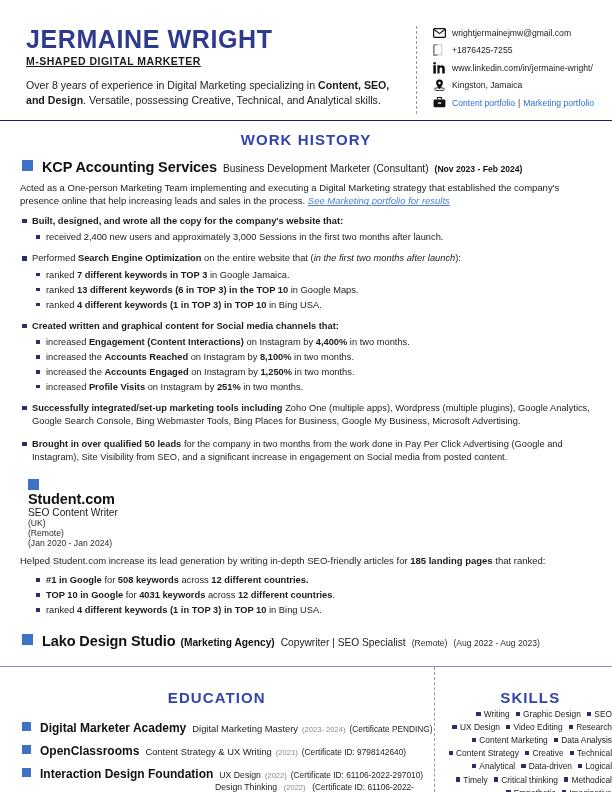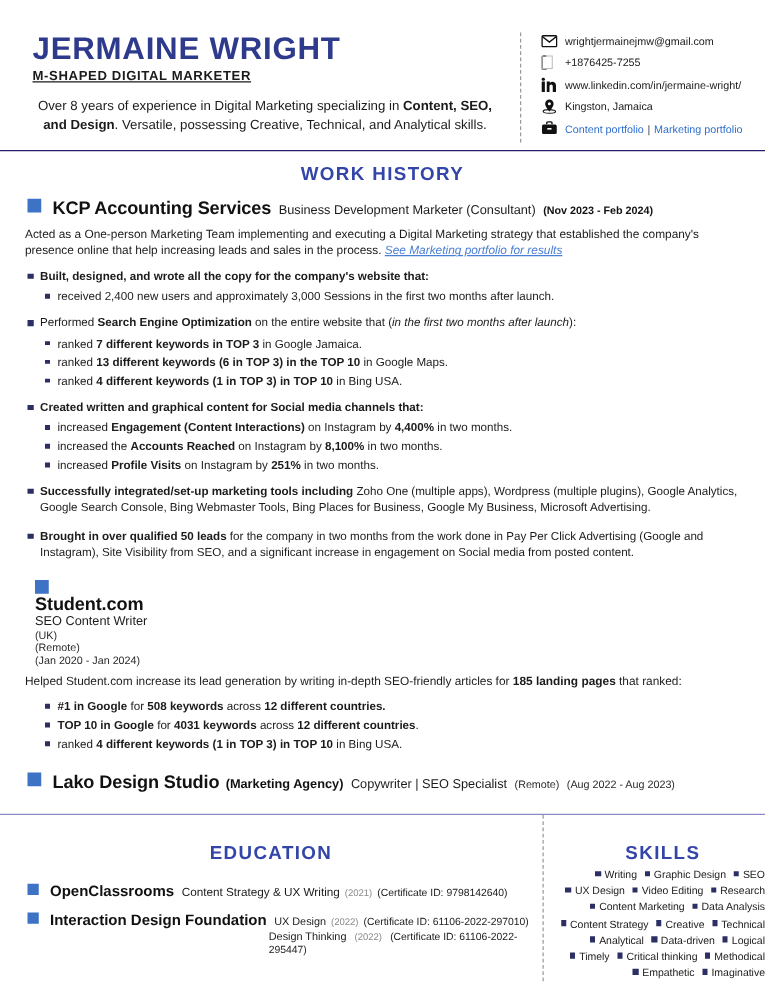--- a/index.html
+++ b/index.html
@@ -18,21 +18,21 @@
   .header{display:flex;padding:26px 16px 0 26px;}
   .hdr-left{width:388px;}
   .name{
     font-size:25px;font-weight:bold;letter-spacing:0.6px;
     color:#2e3a8c;margin:0 0 3px 0;line-height:1.05;
   }
   .tagline{
     font-size:10.5px;font-weight:bold;letter-spacing:0.5px;
     color:#1b1b1b;margin:0 0 11px 0;text-decoration:underline;
   }
-  .summary{font-size:10.6px;line-height:1.42;color:#1b1b1b;margin:0;max-width:372px;text-align:center;}
+  .summary{font-size:10.6px;line-height:1.42;color:#1b1b1b;margin:0;max-width:372px;}
   .summary b{font-weight:bold;}
 
   .hdr-right{
     padding-left:16px;margin-left:2px;
     border-left:1px dashed #9a9a9a;
     flex:1;
   }
   .contact-row{display:flex;align-items:center;margin-bottom:4.5px;font-size:8.6px;color:#1b1b1b;}
   .cicon{width:15px;min-width:15px;height:13px;display:flex;align-items:center;justify-content:flex-start;margin-right:4px;}
   .cicon svg{display:block;}
@@ -179,20 +179,21 @@
     <li class="l2"><span class="bl"></span><span>received 2,400 new users and approximately 3,000 Sessions in the first two months after launch.</span></li>
     <div class="blkgap"></div>
     <li class="l1"><span class="bl"></span><span class="norm">Performed </span><span>Search Engine Optimization</span><span class="norm"> on the entire website that (</span><i class="norm">in the first two months after launch</i><span class="norm">):</span></li>
     <li class="l2"><span class="bl"></span><span>ranked </span><b>7 different keywords in TOP 3</b><span> in Google Jamaica.</span></li>
     <li class="l2"><span class="bl"></span><span>ranked </span><b>13 different keywords (6 in TOP 3) in the TOP 10</b><span> in Google Maps.</span></li>
     <li class="l2"><span class="bl"></span><span>ranked </span><b>4 different keywords (1 in TOP 3) in TOP 10</b><span> in Bing USA.</span></li>
     <div class="blkgap"></div>
     <li class="l1"><span class="bl"></span><span>Created written and graphical content for Social media channels that:</span></li>
     <li class="l2"><span class="bl"></span><span>increased </span><b>Engagement (Content Interactions)</b><span> on Instagram by </span><b>4,400%</b><span> in two months.</span></li>
     <li class="l2"><span class="bl"></span><span>increased the </span><b>Accounts Reached</b><span> on Instagram by </span><b>8,100%</b><span> in two months.</span></li>
+    <li class="l2"><span class="bl"></span><span>increased the </span><b>Accounts Engaged</b><span> on Instagram by </span><b>1,250%</b><span> in two months.</span></li>
     <li class="l2"><span class="bl"></span><span>increased </span><b>Profile Visits</b><span> on Instagram by </span><b>251%</b><span> in two months.</span></li>
     <div class="blkgap"></div>
     <li class="l1"><span class="bl"></span><span>Successfully integrated/set-up marketing tools including</span><span class="norm"> Zoho One (multiple apps), Wordpress (multiple plugins), Google Analytics, Google Search Console, Bing Webmaster Tools, Bing Places for Business, Google My Business, Microsoft Advertising.</span></li>
     <div class="blkgap"></div>
     <li class="l1"><span class="bl"></span><span>Brought in over qualified 50 leads</span><span class="norm"> for the company in two months from the work done in Pay Per Click Advertising (Google and Instagram), Site Visibility from SEO, and a significant increase in engagement on Social media from posted content.</span></li>
   </ul>
 
   <div class="job-head" style="margin-top:15px;flex-direction:column;">
     <span class="sqr big"></span>
     <span class="company lg">Student.com</span>
@@ -220,20 +221,27 @@
   </div>
 
 
   <div class="rule-light" style="margin-top:17px;"></div>
 
   <div class="bottom">
 
     <div class="edu-col">
       <div class="sec-title" style="margin-top:22px;margin-bottom:15px;">EDUCATION</div>
 
+      <div class="edu-row">
+        <span class="sqr"></span>
+        <span class="edu-school">Digital Marketer Academy</span>
+        <span class="edu-prog">Digital Marketing Mastery</span>
+        <span class="edu-year">(2023- 2024)</span>
+        <span class="edu-cert">(Certificate PENDING)</span>
+      </div>
 
       <div class="edu-row">
         <span class="sqr"></span>
         <span class="edu-school">OpenClassrooms</span>
         <span class="edu-prog">Content Strategy &amp; UX Writing</span>
         <span class="edu-year">(2021)</span>
         <span class="edu-cert">(Certificate ID: 9798142640)</span>
       </div>
 
       <div class="edu-row" style="margin-bottom:4px;">

